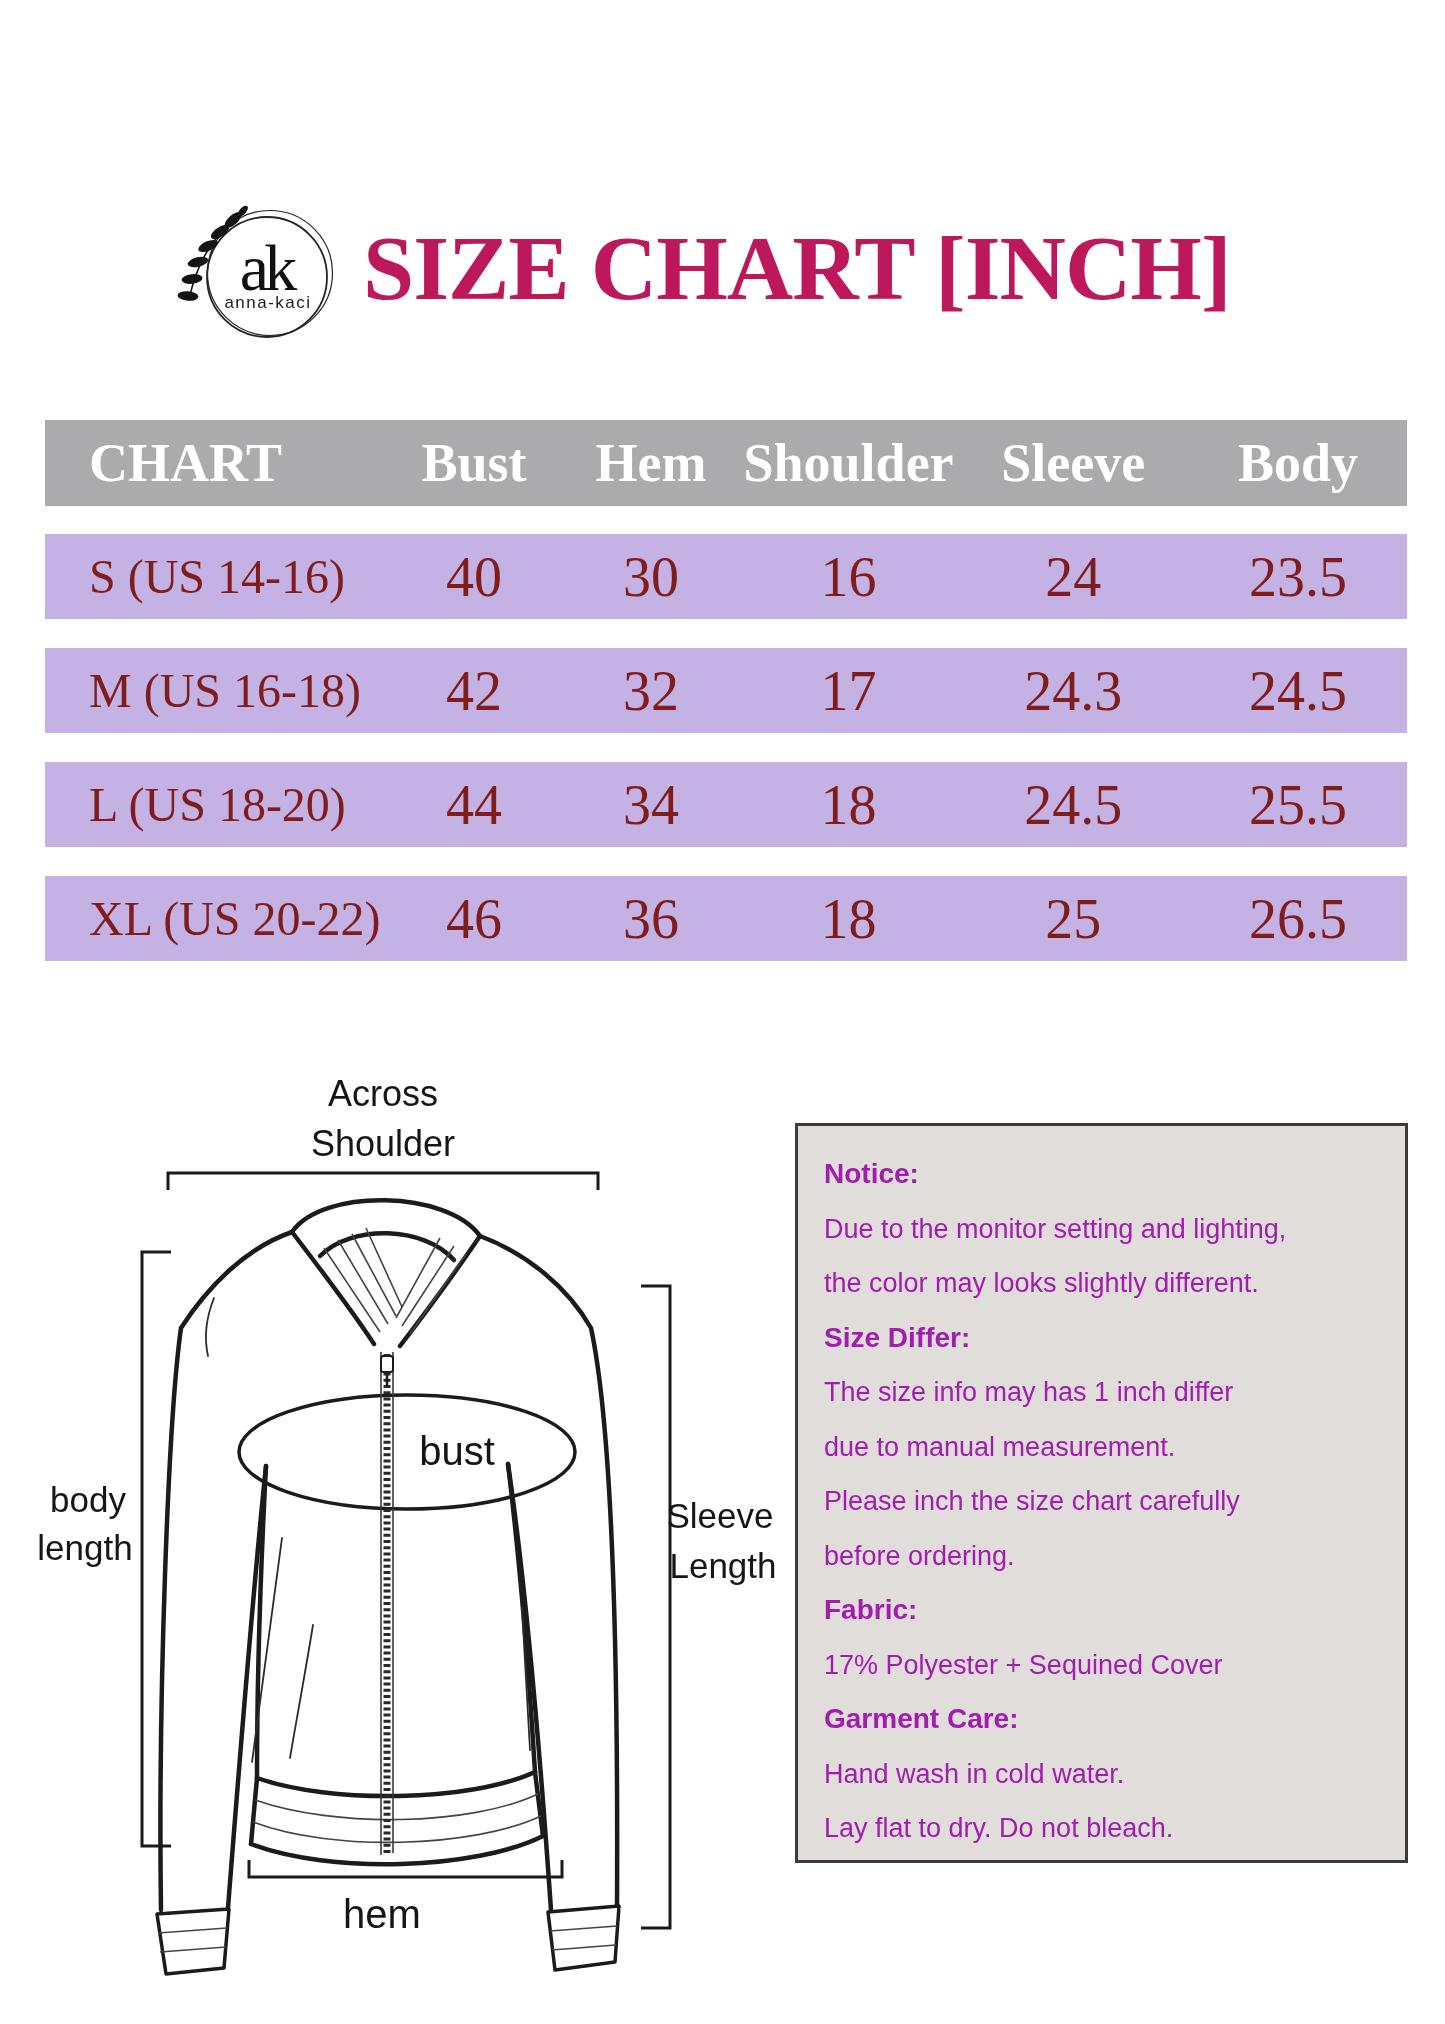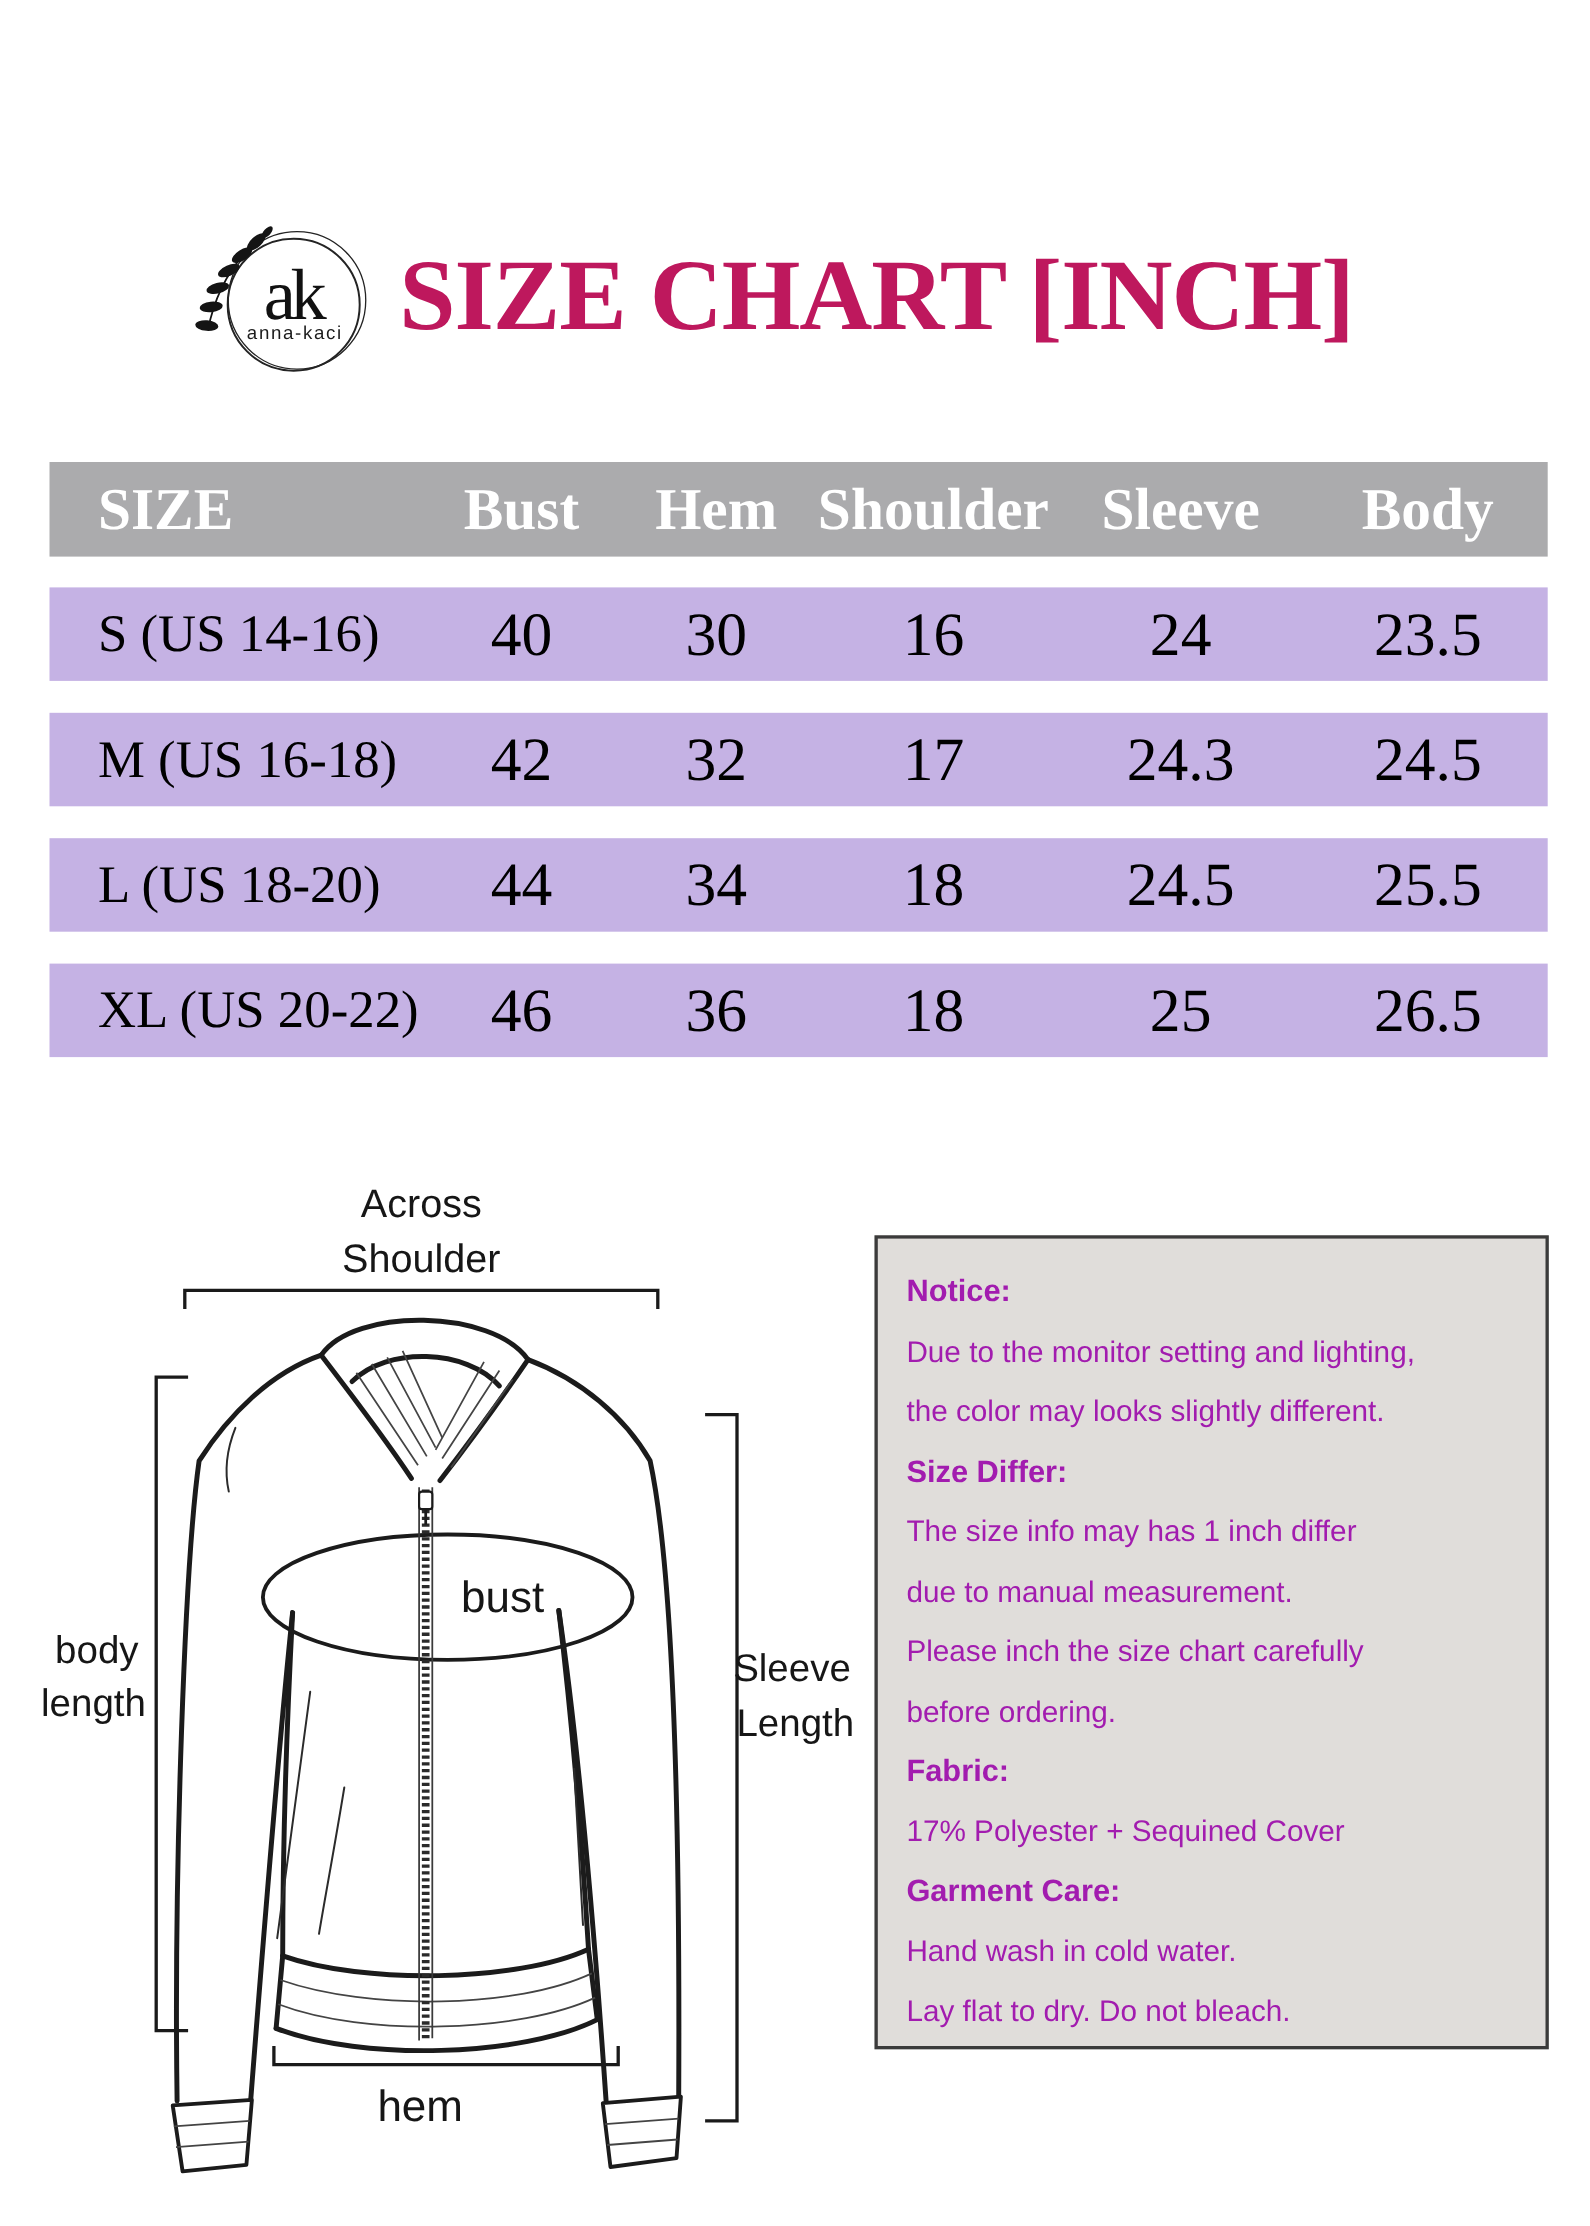--- a/index.html
+++ b/index.html
@@ -10,22 +10,22 @@
   .logo-svg{position:absolute;left:155px;top:195px;width:190px;height:155px;}
   .page-title{position:absolute;left:363px;top:222px;line-height:1;white-space:nowrap;
       font-family:"Liberation Serif",serif;font-weight:700;font-size:92px;
       letter-spacing:-1px;color:#be185d;}
 
   
   .size-table{position:absolute;left:45px;top:420px;width:1362px;}
   .t-row{display:flex;width:100%;}
   .t-head{height:86px;background:#ababad;color:#ffffff;
       font-family:"Liberation Serif",serif;font-weight:700;font-size:54px;}
-  .t-data{height:85px;background:#c5b2e4;margin-top:29px;color:#000000;
-      font-family:"Liberation Serif",serif;font-size:56px;justify-content:flex-end;}
+  .t-data{height:85px;background:#c5b2e4;margin-top:29px;color:#7f1d1d;
+      font-family:"Liberation Serif",serif;font-size:56px;}
   .t-head{margin-bottom:-1px;}
   .cell{display:flex;align-items:center;justify-content:center;white-space:nowrap;}
   .w0{width:25%;justify-content:flex-start;padding-left:44px;box-sizing:border-box;}
   .w1{width:13%;} .w2{width:13%;} .w3{width:16%;} .w4{width:17%;} .w5{width:16%;}
   .t-data .w0{font-size:48px;}
 
   
   .diagram-svg{position:absolute;left:30px;top:1060px;width:760px;height:940px;}
   .diagram-svg text{font-family:"Liberation Sans",sans-serif;fill:#161616;}
   .outline{fill:none;stroke:#1b1b1b;stroke-width:4.5;stroke-linecap:round;stroke-linejoin:round;}
@@ -58,21 +58,21 @@
     <ellipse cx="188" cy="296" rx="10.5" ry="4.8" transform="rotate(4 188 296)"></ellipse>
   </g>
   <text x="266" y="290" text-anchor="middle" font-family="Liberation Serif,serif" font-size="66" letter-spacing="-5" fill="#111">ak</text>
   <text x="268" y="308" text-anchor="middle" font-size="17" letter-spacing="1.5" fill="#1c1c1c">anna-kaci</text>
 </svg>
 
 <div class="page-title">SIZE CHART [INCH]</div>
 
 <div class="size-table">
   <div class="t-row t-head">
-    <div class="cell w0">SIZE</div>
+    <div class="cell w0">CHART</div>
     <div class="cell w1">Bust</div>
     <div class="cell w2">Hem</div>
     <div class="cell w3">Shoulder</div>
     <div class="cell w4">Sleeve</div>
     <div class="cell w5">Body</div>
   </div>
 
   <div class="t-row t-data">
     <div class="cell w0">S (US 14-16)</div>
     <div class="cell w1">40</div>

